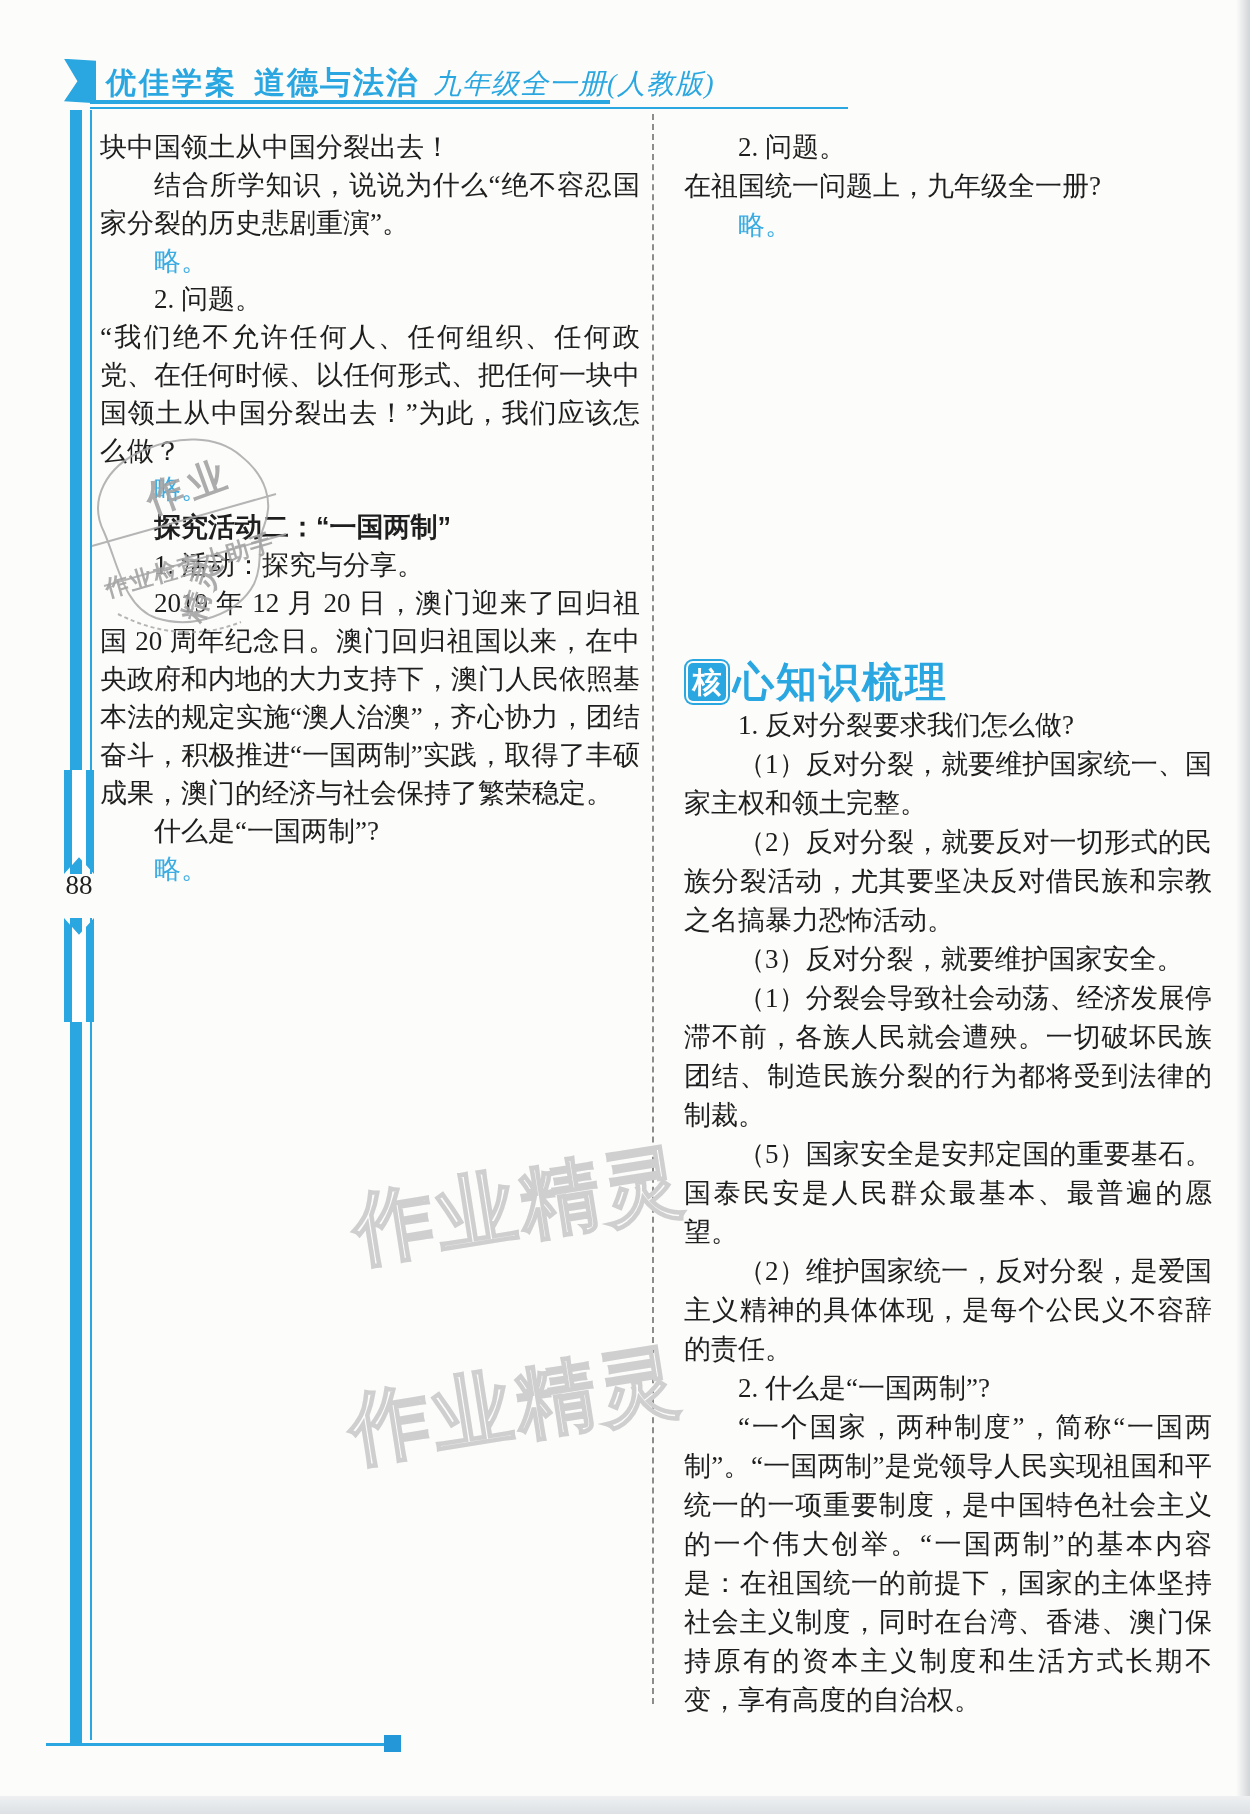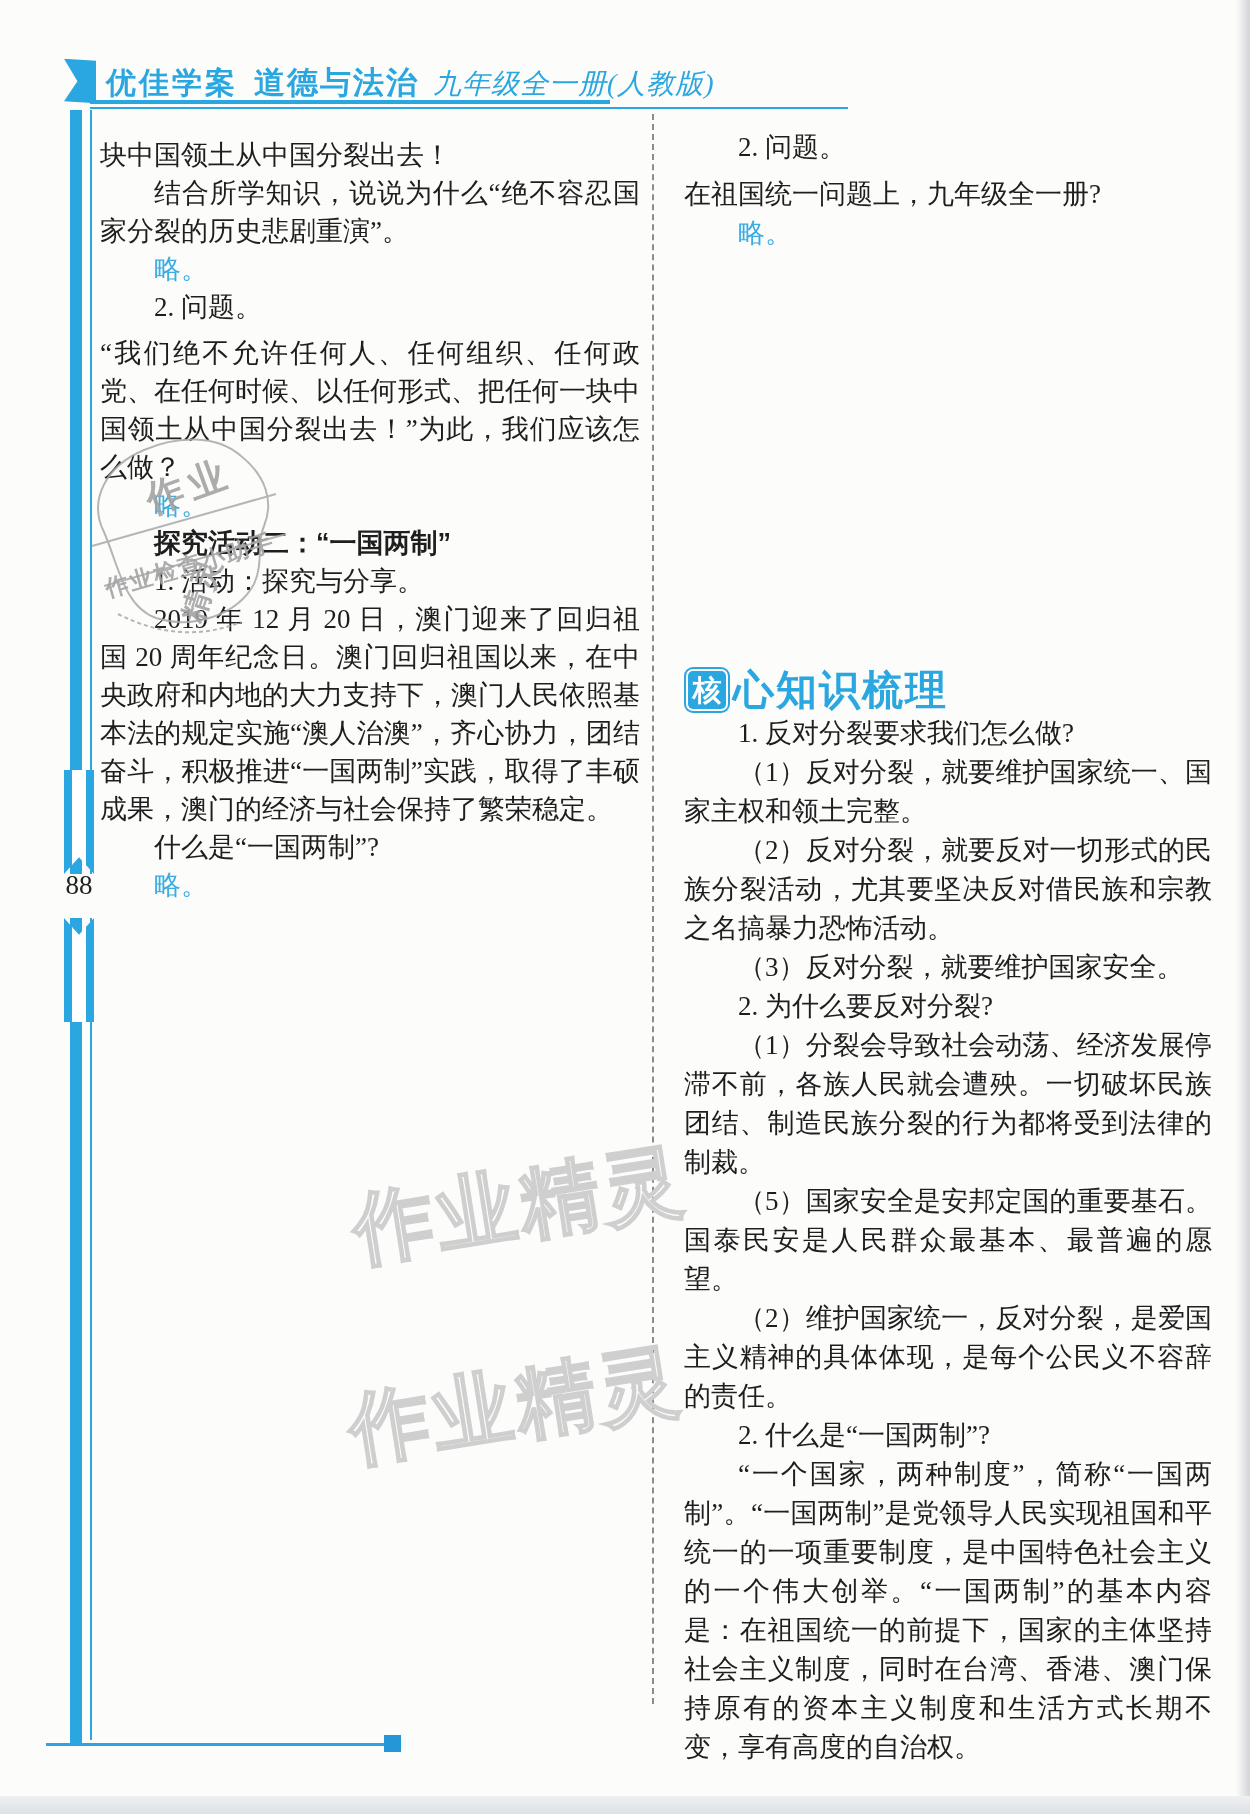--- a/index.html
+++ b/index.html
@@ -35,21 +35,21 @@
   .ribbon-bottom { top:918px; clip-path:polygon(0 0,50% 16%,100% 0,100% 100%,0 100%); }
   .pagenum { position:absolute; left:62px; top:870px; width:34px; text-align:center;
     font-size:27px; color:#222; }
 
   
   .divider { position:absolute; left:652px; top:114px; height:1590px; border-left:2px dashed #8d8d8d; }
   .col { position:absolute; text-align:justify; }
   .col-left  { left:100px; top:128px; width:540px; font-size:27px; line-height:38px; }
   .col-right { left:684px; top:128px; width:528px; font-size:27px; line-height:39px; }
   .col p { margin:0; text-indent:2em; }
-  .col p.cont { text-indent:0;margin-top:8px; }
+  .col p.cont { text-indent:0; }
   .ans { color:#3aace2; }
   .gap1 { margin-top:278px; }
   .gap2 { margin-top:270px; }
   .activity-title { font-weight:bold; font-family:"Liberation Sans","DejaVu Sans",sans-serif; }
 
   
   .kc-heading { display:flex; align-items:center; margin-top:413px; height:48px; text-indent:0; }
   .kc-badge {
     width:38px; height:38px; margin-left:4px; background:#2aa7e0; color:#fff;
     font-weight:bold; text-align:center; line-height:38px; font-size:29px; border-radius:5px;
@@ -120,21 +120,20 @@
 
     <div class="kc-heading">
       <span class="kc-badge">核</span>
       <span class="kc-title">心知识梳理</span>
     </div>
 
     <p>1. 反对分裂要求我们怎么做?</p>
     <p>（1）反对分裂，就要维护国家统一、国家主权和领土完整。</p>
     <p>（2）反对分裂，就要反对一切形式的民族分裂活动，尤其要坚决反对借民族和宗教之名搞暴力恐怖活动。</p>
     <p>（3）反对分裂，就要维护国家安全。</p>
-    <p>2. 为什么要反对分裂?</p>
     <p>（1）分裂会导致社会动荡、经济发展停滞不前，各族人民就会遭殃。一切破坏民族团结、制造民族分裂的行为都将受到法律的制裁。</p>
     <p>（5）国家安全是安邦定国的重要基石。国泰民安是人民群众最基本、最普遍的愿望。</p>
     <p>（2）维护国家统一，反对分裂，是爱国主义精神的具体体现，是每个公民义不容辞的责任。</p>
     <p>2. 什么是“一国两制”?</p>
     <p>“一个国家，两种制度”，简称“一国两制”。“一国两制”是党领导人民实现祖国和平统一的一项重要制度，是中国特色社会主义的一个伟大创举。“一国两制”的基本内容是：在祖国统一的前提下，国家的主体坚持社会主义制度，同时在台湾、香港、澳门保持原有的资本主义制度和生活方式长期不变，享有高度的自治权。</p>
   </div>
 
   <svg class="stamp" width="230" height="240" viewBox="0 0 230 240">
     <g stroke="#a9a9a9" fill="none" stroke-width="2" opacity="0.85">
       <path d="M28 118 C 12 86 30 52 68 36 C 100 22 140 20 165 42 C 190 62 198 88 188 112 C 180 130 188 148 178 170 C 162 200 118 216 80 204 C 48 193 42 150 28 118 Z"></path>

